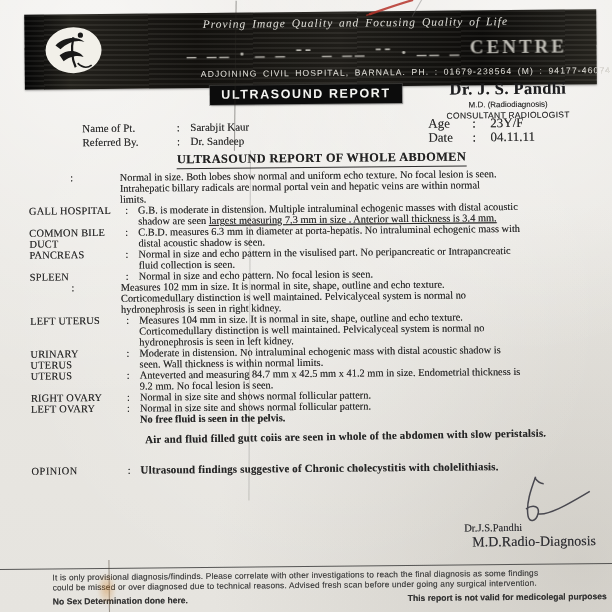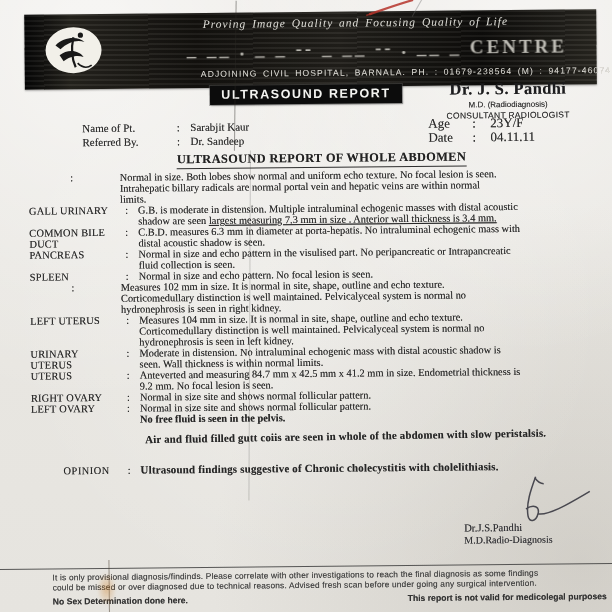--- a/index.html
+++ b/index.html
@@ -75,27 +75,27 @@
   .row { display:grid; grid-template-columns:86px 13px 1fr; column-gap:5px; }
   .lbl { letter-spacing:.2px; }
   .col { text-align:center; }
   .tl  { white-space:nowrap; }
   .u   { text-decoration:underline; text-underline-offset:1px; }
   .bold{ font-weight:bold; }
   .abdomen-note { margin:7px 0 0 114px; font:bold 10.8px "Liberation Serif", serif;
                   letter-spacing:.2px; transform:rotate(-.4deg); white-space:nowrap; }
   .opinion { margin-top:21px; }
   .opinion .txt { font-weight:bold; font-size:10.9px; letter-spacing:.2px; }
-  .opinion .lbl { letter-spacing:.5px;margin-left:32px; }
+  .opinion .lbl { letter-spacing:.5px; }
 
   
   .sig { position:absolute; left:450px; top:478px; width:165px; color:#2e2e33; }
   .sig svg { position:absolute; left:26px; top:0; }
   .sig .sname { position:absolute; left:12px; top:46px; font-size:10.6px; }
-  .sig .sdeg  { position:absolute; left:12px; top:58px; font-size:10px;text-align:center; }
+  .sig .sdeg  { position:absolute; left:20px; top:58px; font-size:14px;text-align:center; }
 
   
   .footer { position:absolute; left:0; right:0; top:566px; font-family:"Liberation Sans", sans-serif; }
   .f-line { position:absolute; left:-6px; right:-6px; top:0; border-top:1.4px solid #3d3d3d; opacity:.85; }
   .f-text { padding:4px 8px 0 50px; font-size:8.4px; line-height:10px; color:#424242; letter-spacing:.15px; }
   .f-notes { display:flex; justify-content:space-between; padding:4px 8px 0 50px;
              font-size:8.6px; font-weight:bold; color:#333; }
 
   
   .crease { position:absolute; background:rgba(45,42,38,.45); width:1.2px; }
@@ -178,21 +178,21 @@
       <div class="row">
         <div class="col">:</div>
         <div class="txt">
           <div class="tl">Normal in size. Both lobes show normal and uniform echo texture. No focal lesion is seen.</div>
           <div class="tl">Intrahepatic billary radicals are normal portal vein and hepatic veins are within normal</div>
           <div class="tl">limits.</div>
         </div>
       </div>
 
       <div class="row">
-        <div class="lbl">GALL URINARY</div>
+        <div class="lbl">GALL HOSPITAL</div>
         <div class="col">:</div>
         <div class="txt">
           <div class="tl">G.B. is moderate in distension. Multiple intraluminal echogenic masses with distal acoustic</div>
           <div class="tl"><span>shadow are seen </span><span class="u">largest measuring 7.3 mm in size . Anterior wall thickness is 3.4 mm.</span></div>
         </div>
       </div>
 
       <div class="row">
         <div class="lbl">COMMON BILE DUCT</div>
         <div class="col">:</div>

